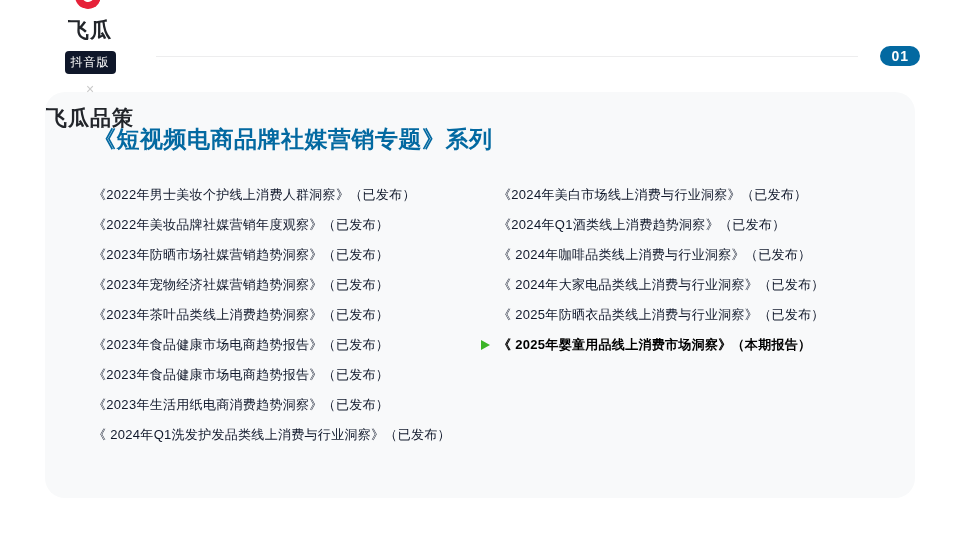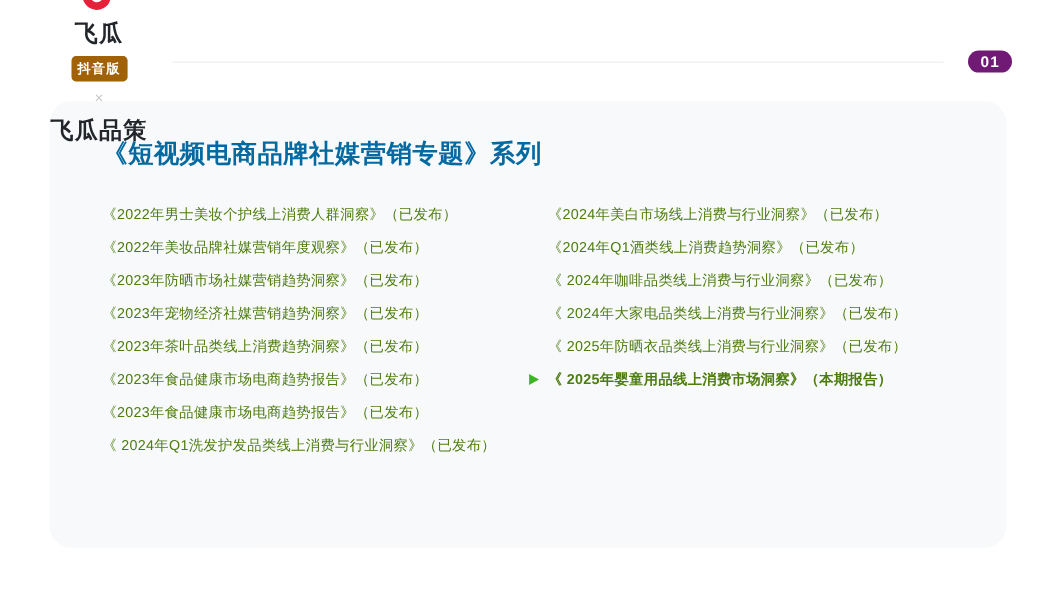--- a/index.html
+++ b/index.html
@@ -27,28 +27,28 @@
     position: absolute; right: 1px; top: 0;
     width: 12px; height: 10px;
     background: #8fc31f;
     border-radius: 70% 30% 70% 20%;
     transform: rotate(8deg);
   }
   .brand-name, .brand-partner {
     font-size: 21px; font-weight: bold; color: #22252a; letter-spacing: 1px;
   }
   .brand-badge {
-    background: #a16207; color: #ffffff;
-    font-size: 12px; font-weight: bold;
+    background: #0f172a; color: #ffffff;
+    font-size: 12px; font-weight: normal;
     padding: 3px 6px; border-radius: 4px; letter-spacing: 1px;
   }
   .brand-sep { color: #c9c9c9; font-size: 14px; margin: 0 2px; }
   .header-line { flex: 1; height: 1px; background: #ededee; margin: 0 22px; }
   .page-badge {
-    background: #701a75; color: #ffffff;
+    background: #0369a1; color: #ffffff;
     font-size: 14px; font-weight: bold;
     padding: 2px 11px; border-radius: 999px; letter-spacing: 1px;
   }
   
   .card {
     margin: 20px 45px 0 45px;
     height: 406px;
     background: #f8f9fa;
     border-radius: 20px;
     padding: 32px 48px 0 48px;
@@ -57,24 +57,24 @@
     font-size: 23px; font-weight: bold; color: #0369a1;
     line-height: 30px; letter-spacing: 0.5px;
     margin-bottom: 26px;
   }
   .columns { display: flex; }
   .col { width: 405px; flex: none; }
   .col:last-child { flex: 1; }
   .row {
     position: relative;
     font-size: 13px; line-height: 30px;
-    color: #4d7c0f; letter-spacing: 0.3px;
+    color: #0f172a; letter-spacing: 0.3px;
     white-space: nowrap;
   }
-  .row.highlight { color: #4d7c0f; font-weight: bold; }
+  .row.highlight { color: #000000; font-weight: bold; }
   .play-icon {
     display: none;
     position: absolute; left: -17px; top: 50%;
     transform: translateY(-50%);
     width: 0; height: 0;
     border-left: 9px solid #3bb427;
     border-top: 5px solid transparent;
     border-bottom: 5px solid transparent;
   }
   .row.highlight .play-icon { display: block; }
@@ -132,20 +132,24 @@
             
             <span>《2023年食品健康市场电商趋势报告》（已发布）</span>
           </div>
 
 
           <div class="row">
             
             <span>《2023年食品健康市场电商趋势报告》（已发布）</span>
           </div>
 
+          <div class="row">
+            
+            <span>《2023年生活用纸电商消费趋势洞察》（已发布）</span>
+          </div>
 
           <div class="row">
             
             <span>《 2024年Q1洗发护发品类线上消费与行业洞察》（已发布）</span>
           </div>
         </div>
       <div class="col">
 
           <div class="row">
             

